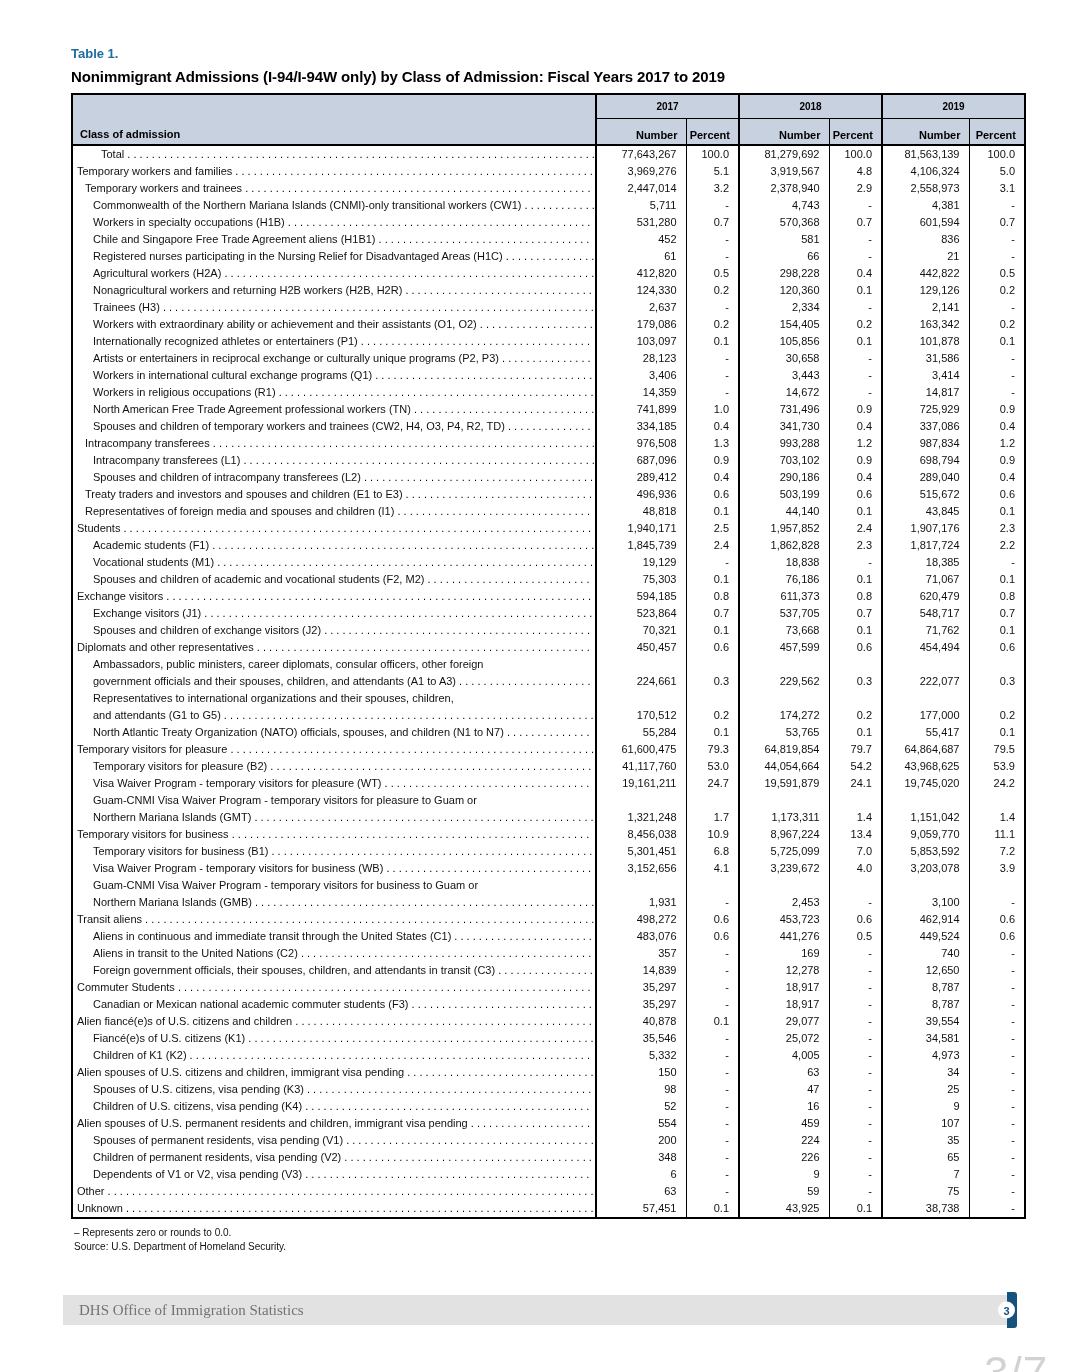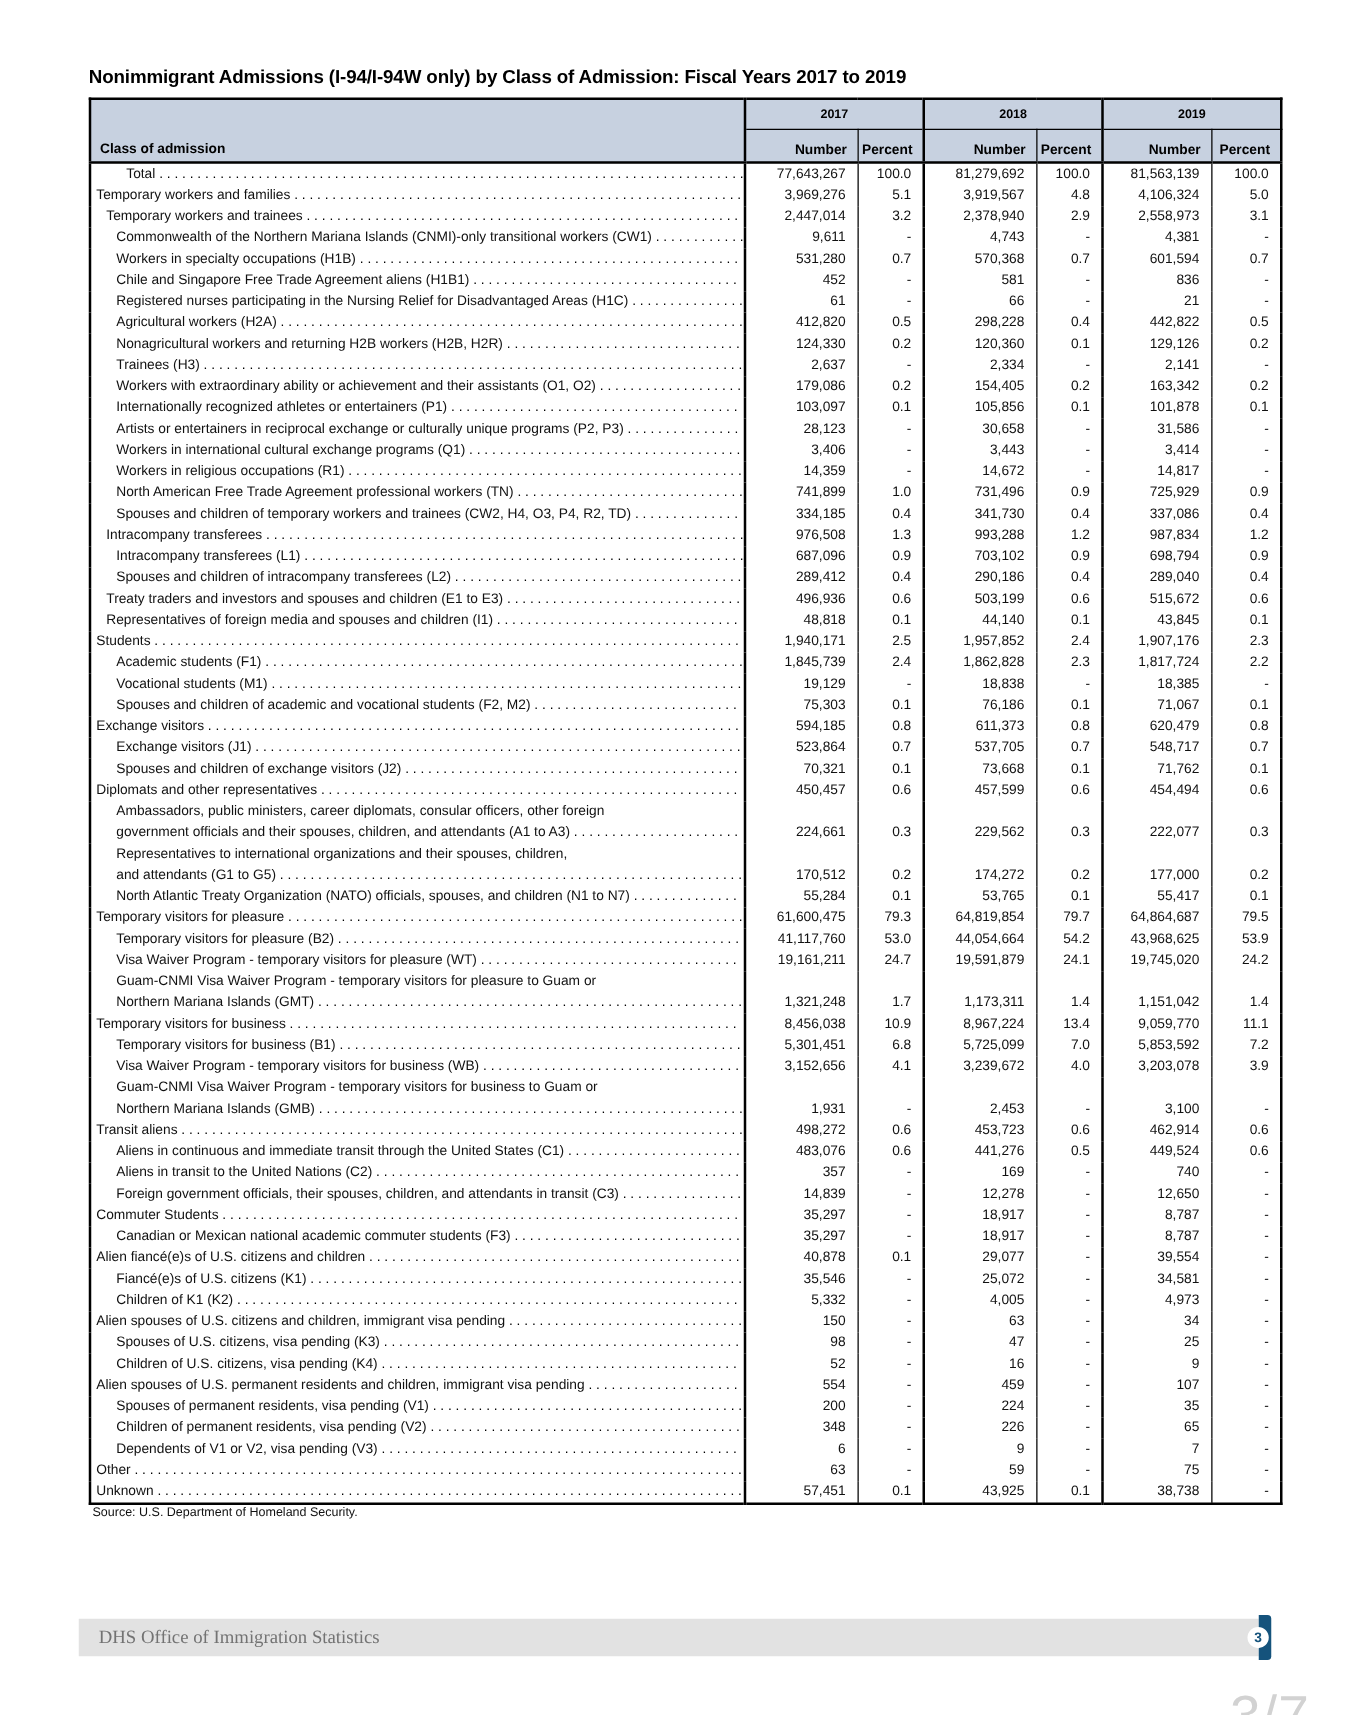--- a/index.html
+++ b/index.html
@@ -53,20 +53,21 @@
   .page-indicator{
     position:absolute;left:984px;top:1348px;
     font-size:44px;color:#d2d2d2;letter-spacing:1px;
     font-family:"Liberation Sans",sans-serif;
   }
 </style>
 </head>
 <body>
 
 <div class="content">
+  <div class="table-label">Table 1.</div>
   <div class="doc-title">Nonimmigrant Admissions (I-94/I-94W only) by Class of Admission: Fiscal Years 2017 to 2019</div>
 
   <table class="adm">
     <colgroup>
       <col style="width:524px">
       <col style="width:90px">
         <col style="width:53px">
       <col style="width:90px">
         <col style="width:53px">
       <col style="width:87px">
@@ -119,21 +120,21 @@
     <td class="val pctb">3.2</td>
     <td class="val grp">2,378,940</td>
     <td class="val pctb">2.9</td>
     <td class="val grp">2,558,973</td>
     <td class="val pctb">3.1</td>
   </tr>
         <tr>
     <td class="lbl">
       <div class="clip" style="padding-left: 20px;"><span class="txt">Commonwealth of the Northern Mariana Islands (CNMI)-only transitional workers (CW1)</span><span class="dots"> . . . . . . . . . . . . . . . . . . . . . . . . . . . . . . . . . . . . . . . . . . . . . . . . . . . . . . . . . . . . . . . . . . . . . . . . . . . . . . . . . . . . . . . . . . . . . . . . . . . . . . . . . . . . . . . . . . . . . . . . . . . . . . . . . . . . . . . . . . . . . . . . . . . . . . . . . . . . . . . . . . . . . . . . . . . . . . . . . . . . . . . . . . . . . . . . . . . . . . . . . . . . . . . . . . . . . . . . . . . . </span></div>
     </td>
-    <td class="val grp">9,611</td>
+    <td class="val grp">5,711</td>
     <td class="val pctb">-</td>
     <td class="val grp">4,743</td>
     <td class="val pctb">-</td>
     <td class="val grp">4,381</td>
     <td class="val pctb">-</td>
   </tr>
         <tr>
     <td class="lbl">
       <div class="clip" style="padding-left: 20px;"><span class="txt">Workers in specialty occupations (H1B)</span><span class="dots"> . . . . . . . . . . . . . . . . . . . . . . . . . . . . . . . . . . . . . . . . . . . . . . . . . . . . . . . . . . . . . . . . . . . . . . . . . . . . . . . . . . . . . . . . . . . . . . . . . . . . . . . . . . . . . . . . . . . . . . . . . . . . . . . . . . . . . . . . . . . . . . . . . . . . . . . . . . . . . . . . . . . . . . . . . . . . . . . . . . . . . . . . . . . . . . . . . . . . . . . . . . . . . . . . . . . . . . . . . . . . </span></div>
     </td>
@@ -734,20 +735,21 @@
     <td class="val grp">57,451</td>
     <td class="val pctb">0.1</td>
     <td class="val grp">43,925</td>
     <td class="val pctb">0.1</td>
     <td class="val grp">38,738</td>
     <td class="val pctb">-</td>
   </tr>
       </tbody>
   </table>
 
+  <div class="fnote first">– Represents zero or rounds to 0.0.</div>
   <div class="fnote">Source: U.S. Department of Homeland Security.</div>
 </div>
 
 <div class="footer-bar">
   <span>DHS Office of Immigration Statistics</span>
 </div>
 
 <div class="page-tab">
   <span class="tab-circle">
       <span>3</span>

